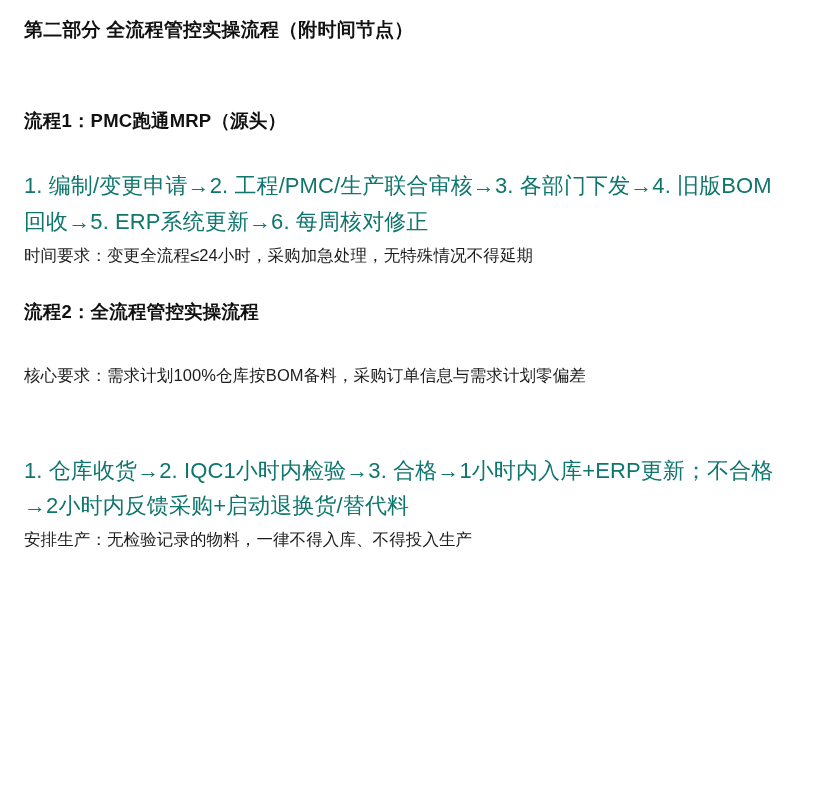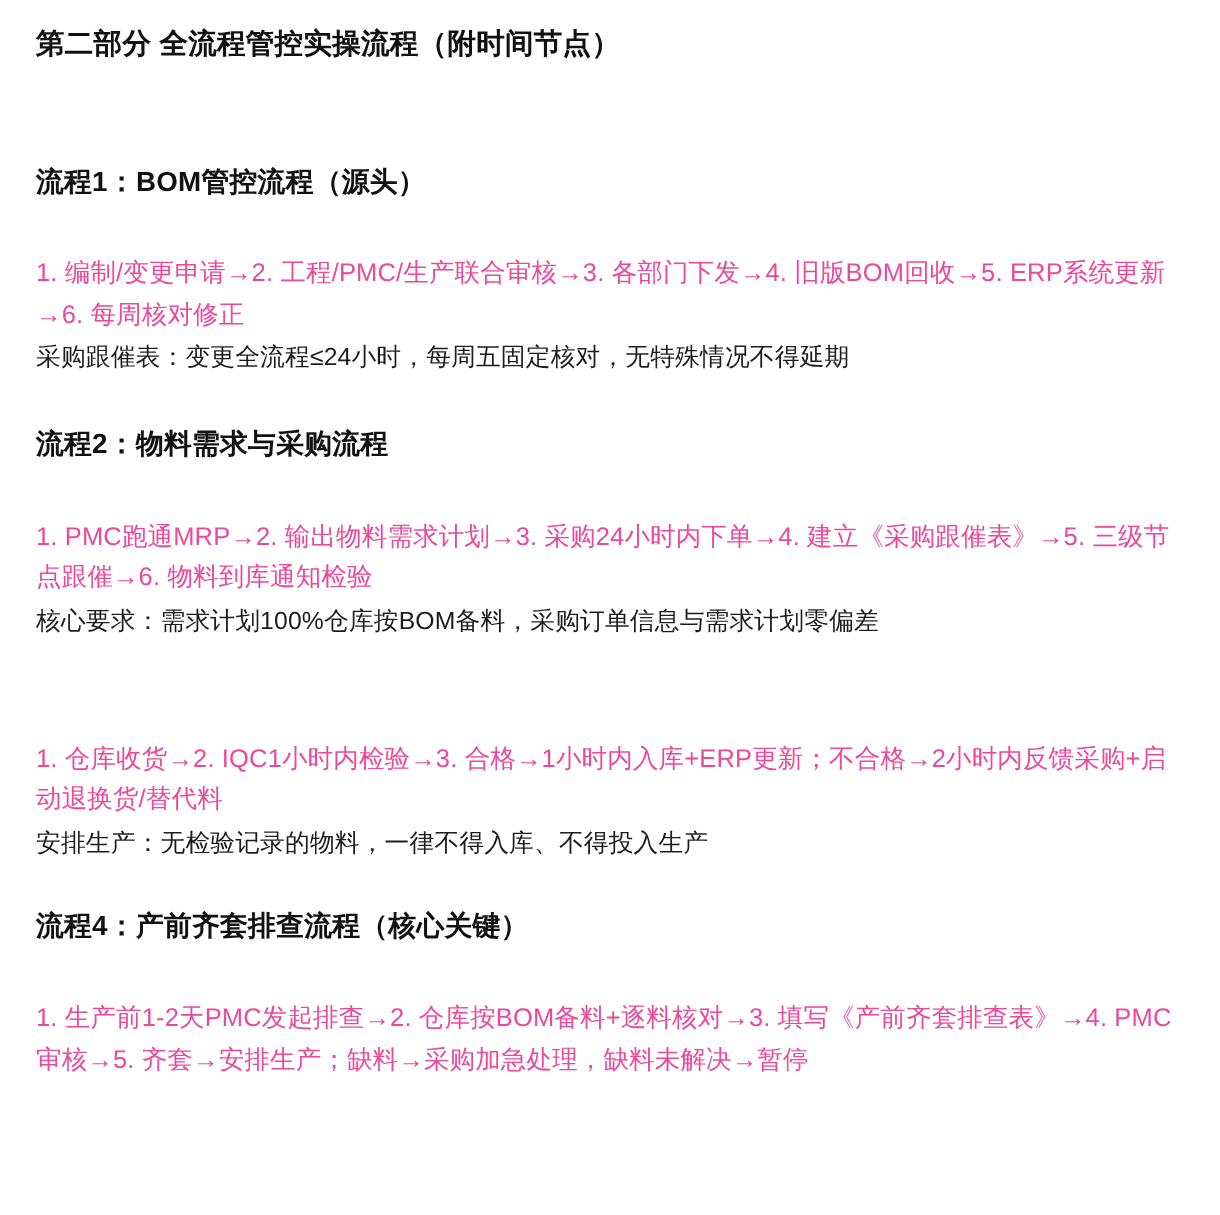--- a/index.html
+++ b/index.html
@@ -33,23 +33,23 @@
     margin-top: 0;
   }
   .section-heading {
     font-size: 18.5px;
     font-weight: 700;
     line-height: 1.5;
     color: #111;
     letter-spacing: 0.2px;
   }
   .section-body {
-    font-size: 17px;
+    font-size: 22px;
     line-height: 1.62;
-    color: #ec4899;
+    color: #0f766e;
     letter-spacing: 0.1px;
   }
   .section-note {
     font-size: 16.5px;
     line-height: 1.62;
     color: #1c1c1c;
     letter-spacing: 0.1px;
   }
   
   .sp-title-gap { height: 62px; }
@@ -61,47 +61,41 @@
 </head>
 <body>
 
 <div class="page">
 
   <div class="doc-title">第二部分 全流程管控实操流程（附时间节点）</div>
 
   <div class="sp-title-gap"></div>
 
   <div class="section">
-    <div class="section-heading">流程1：BOM管控流程（源头）</div>
+    <div class="section-heading">流程1：PMC跑通MRP（源头）</div>
     <div class="sp-head-gap"></div>
     <div class="section-body">1. 编制/变更申请→2. 工程/PMC/生产联合审核→3. 各部门下发→4. 旧版BOM回收→5. ERP系统更新→6. 每周核对修正</div>
     <div class="sp-body-gap"></div>
-    <div class="section-note">采购跟催表：变更全流程≤24小时，每周五固定核对，无特殊情况不得延期</div>
+    <div class="section-note">时间要求：变更全流程≤24小时，采购加急处理，无特殊情况不得延期</div>
   </div>
 
   <div class="sp-sec-gap"></div>
 
   <div class="section">
-    <div class="section-heading">流程2：物料需求与采购流程</div>
+    <div class="section-heading">流程2：全流程管控实操流程</div>
     <div class="sp-head-gap"></div>
-    <div class="section-body">1. PMC跑通MRP→2. 输出物料需求计划→3. 采购24小时内下单→4. 建立《采购跟催表》→5. 三级节点跟催→6. 物料到库通知检验</div>
     <div class="sp-body-gap"></div>
     <div class="section-note">核心要求：需求计划100%仓库按BOM备料，采购订单信息与需求计划零偏差</div>
   </div>
 
   <div class="sp-sec-gap"></div>
 
   <div class="section">
     <div class="sp-head-gap"></div>
     <div class="section-body">1. 仓库收货→2. IQC1小时内检验→3. 合格→1小时内入库+ERP更新；不合格→2小时内反馈采购+启动退换货/替代料</div>
     <div class="sp-body-gap"></div>
     <div class="section-note">安排生产：无检验记录的物料，一律不得入库、不得投入生产</div>
   </div>
 
   <div class="sp-sec-gap-b"></div>
 
-  <div class="section">
-    <div class="section-heading">流程4：产前齐套排查流程（核心关键）</div>
-    <div class="sp-head-gap"></div>
-    <div class="section-body">1. 生产前1-2天PMC发起排查→2. 仓库按BOM备料+逐料核对→3. 填写《产前齐套排查表》→4. PMC审核→5. 齐套→安排生产；缺料→采购加急处理，缺料未解决→暂停</div>
-  </div>
 
 </div>
 
 </body></html>

